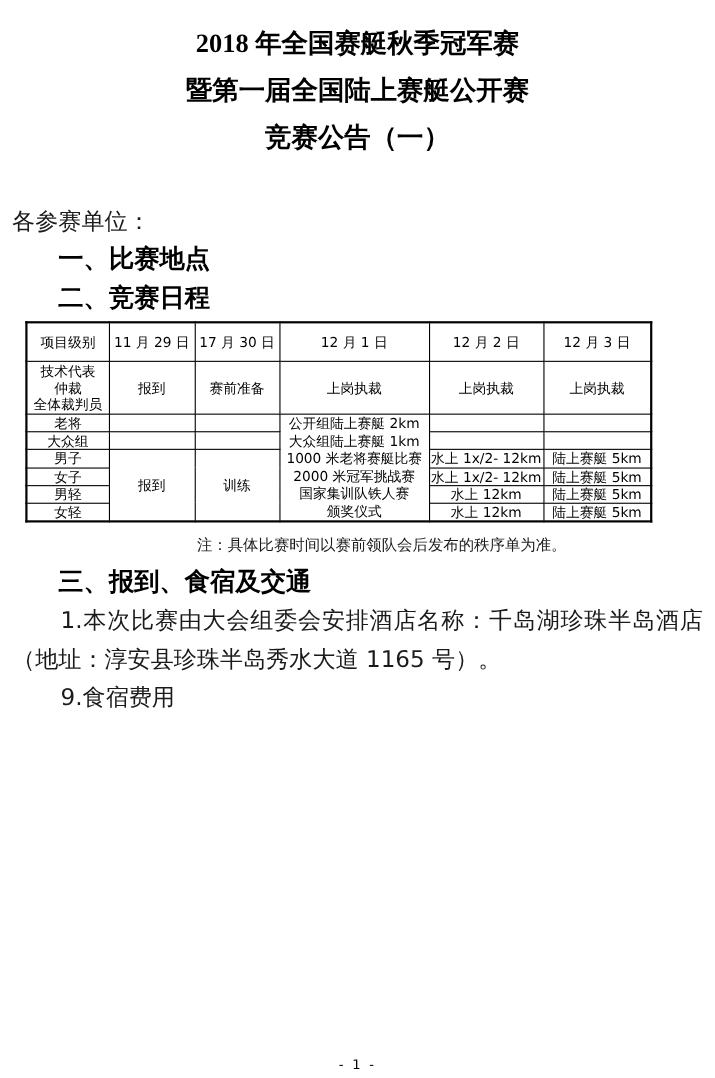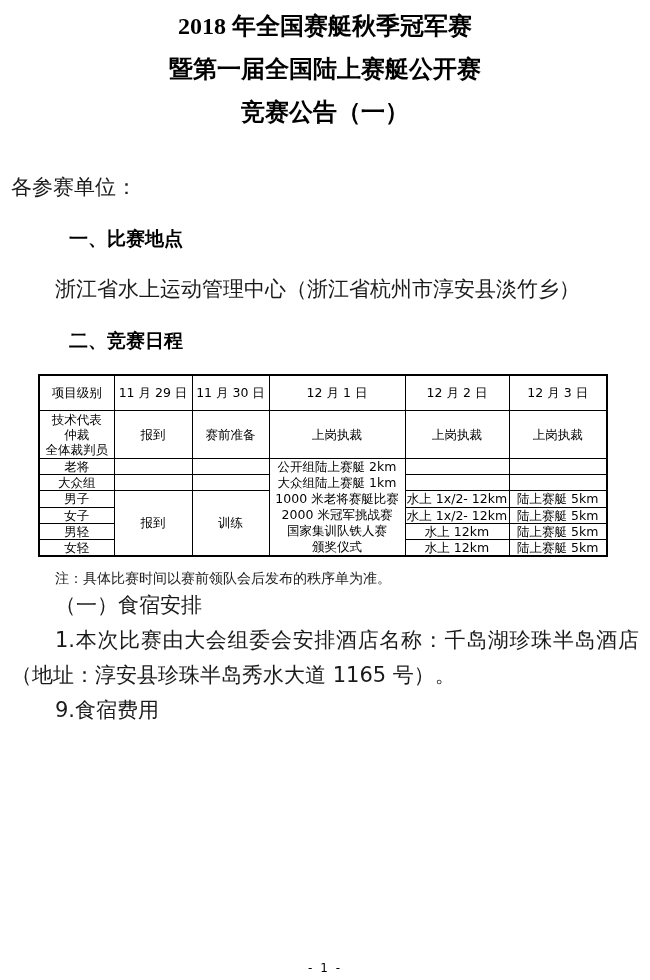--- a/index.html
+++ b/index.html
@@ -8,54 +8,54 @@
     position: relative;
     width: 650px;
     height: 980px;
     margin: 0 auto;
     background: #ffffff;
     color: #1a1a1a;
     overflow: hidden;
     font-family: "DejaVu Sans", "Liberation Sans", sans-serif;
   }
   .title-block {
-    padding-top: 5px;
+    padding-top: 19px;
     text-align: center;
     font-family: "Liberation Serif", "DejaVu Serif", serif;
     font-weight: bold;
     font-size: 24px;
     line-height: 43px;
     color: #000000;
   }
   .content {
     margin: 36px 11px 0 11px;
     font-size: 21px;
     line-height: 35px;
   }
   .para {
     margin: 0;
     text-align: justify;
     text-indent: 44px;
   }
   .plain-line { margin: 0; text-indent: 44px; }
   .no-indent { text-indent: 0; }
   .heading {
-    margin: 16px;
+    margin: 0;
     font-family: "DejaVu Sans", "Liberation Sans", sans-serif;
     font-weight: bold;
-    font-size: 19px;
+    font-size: 23px;
     text-indent: 42px;
     color: #000000;
   }
   .heading-gap { margin-top: 6px; }
   table.schedule {
     border-collapse: collapse;
     table-layout: fixed;
     width: 568px;
-    margin: 3px 0 0 27px;
+    margin: 3px 0 0 12px;
     font-size: 12.5px;
     line-height: 15px;
     text-align: center;
     color: #000000;
     border: 2px solid #000000;
   }
   table.schedule th, table.schedule td {
     border: 1px solid #000000;
     padding: 0;
     font-weight: normal;
@@ -66,21 +66,21 @@
   tr.r-header { height: 35px; }
   tr.r-officials { height: 48px; }
   tr.r-group { height: 16px; text-align: center; }
   td.cell-dec1 div, td.cell-officials div { line-height: 16px; }
   td.cell-officials div { line-height: 15px; }
   .note {
     margin: 11px 0 0 44px;
     font-size: 14px;
     line-height: 20px;
     text-indent: 0;
-    text-align: left;
+    text-align: center;
   }
   .page-number {
     position: absolute;
     left: 0;
     bottom: 5px;
     width: 100%;
     text-align: center;
     font-size: 12px;
     letter-spacing: 2px;
     color: #000000;
@@ -95,38 +95,37 @@
     <div>2018 年全国赛艇秋季冠军赛</div>
     <div>暨第一届全国陆上赛艇公开赛</div>
     <div>竞赛公告（一）</div>
   </div>
 
   <div class="content">
 
     <p class="para no-indent">各参赛单位：</p>
 
     <p class="heading">一、比赛地点</p>
-    <p class="para">浙江省水上运动管理中心（浙江省杭州市淳安县淡竹乡）</p>
 
     <p class="heading">二、竞赛日程</p>
 
     <table class="schedule">
       <colgroup>
         <col style="width:75px">
           <col style="width:78px">
           <col style="width:77px">
         <col style="width:136px">
           <col style="width:104px">
           <col style="width:98px">
       </colgroup>
       <tbody>
         <tr class="r-header">
           <th>项目级别</th>
           <th>11 月 29 日</th>
-          <th>11 月 30 日</th>
+          <th>17 月 30 日</th>
           <th>12 月 1 日</th>
           <th>12 月 2 日</th>
           <th>12 月 3 日</th>
         </tr>
         <tr class="r-officials">
           <td class="cell-officials">
             <div>技术代表</div>
             <div>仲裁</div>
             <div>全体裁判员</div>
           </td>
@@ -178,21 +177,21 @@
         <tr class="r-group">
           <td>女轻</td>
           <td>水上 12km</td>
           <td>陆上赛艇 5km</td>
         </tr>
       </tbody>
     </table>
 
     <p class="note">注：具体比赛时间以赛前领队会后发布的秩序单为准。</p>
 
-    <p class="plain-line">（一）食宿安排</p>
+    <p class="heading heading-gap">三、报到、食宿及交通</p>
     <p class="para">1.本次比赛由大会组委会安排酒店名称：千岛湖珍珠半岛酒店（地址：淳安县珍珠半岛秀水大道 1165 号）。</p>
     <p class="plain-line">9.食宿费用</p>
 
   </div>
 
   <div class="page-number">- 1 -</div>
 
 </div>
 
 </body></html>

